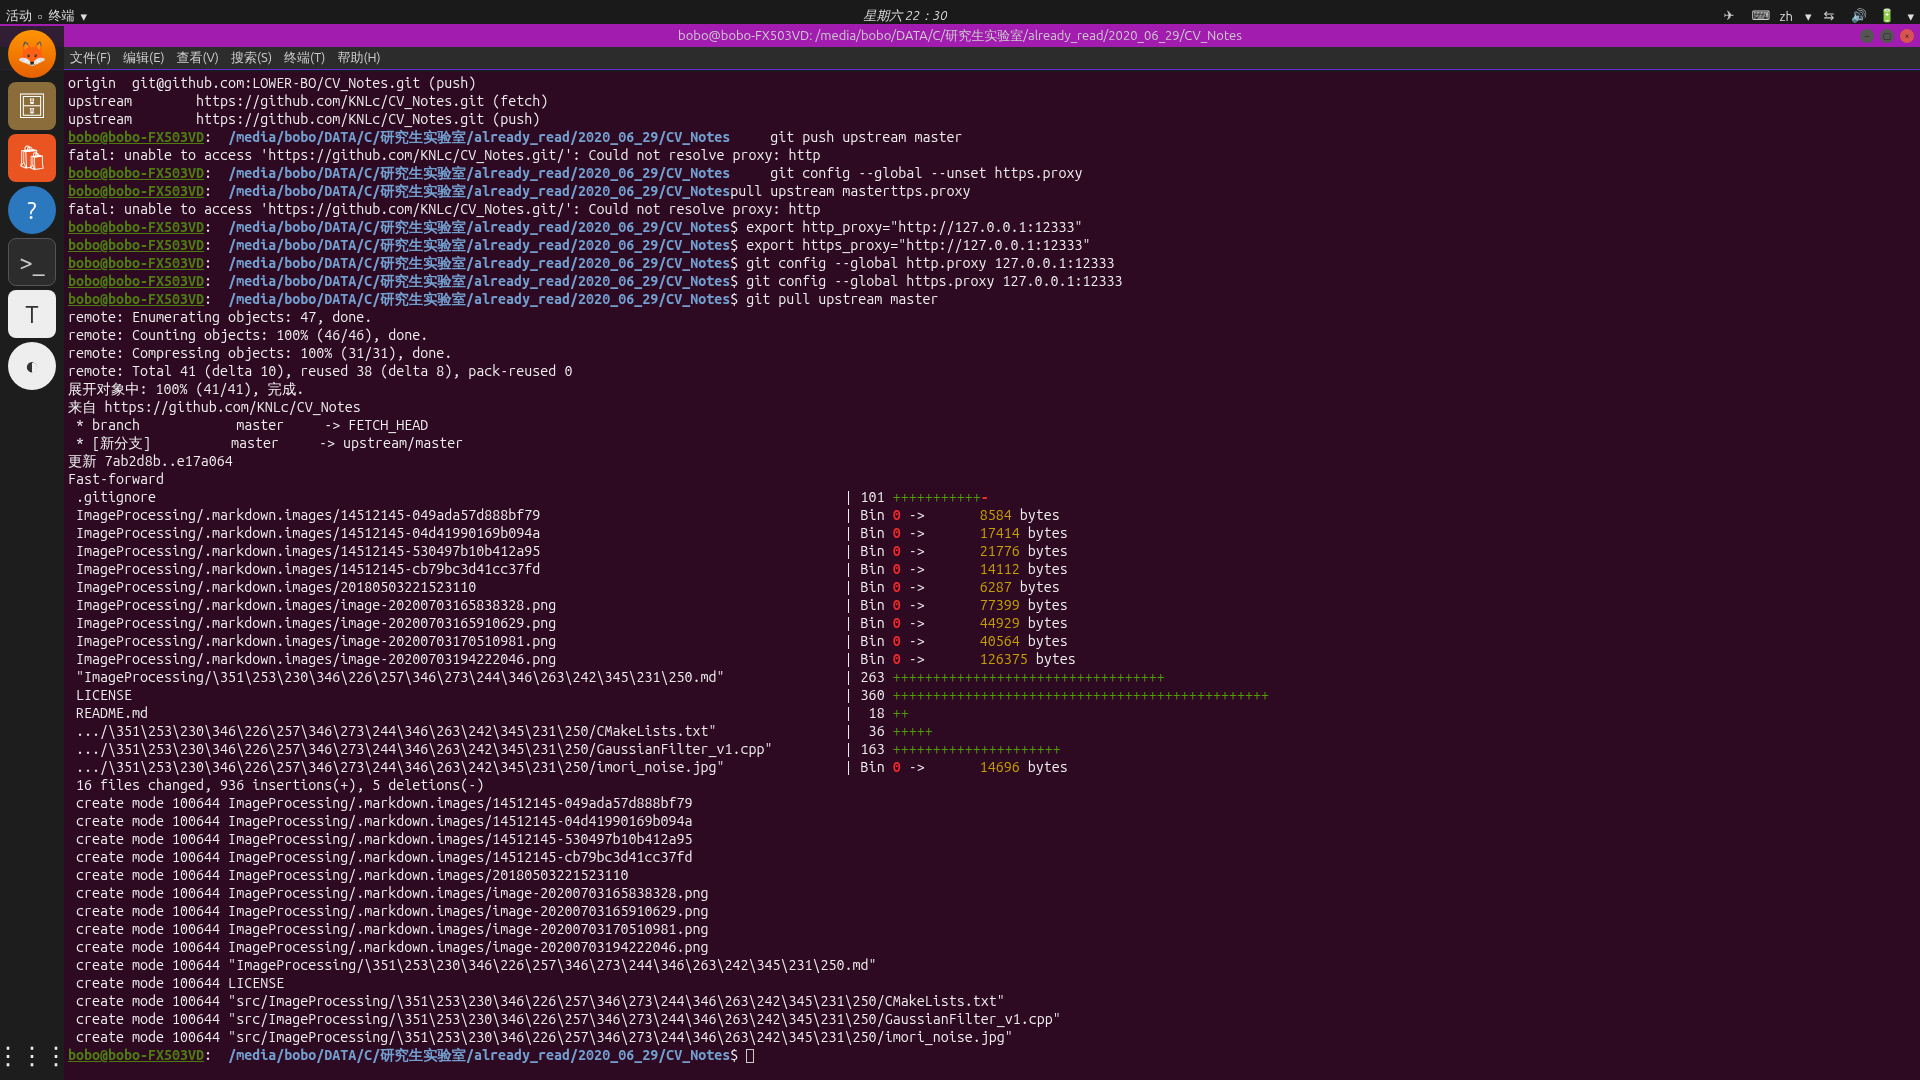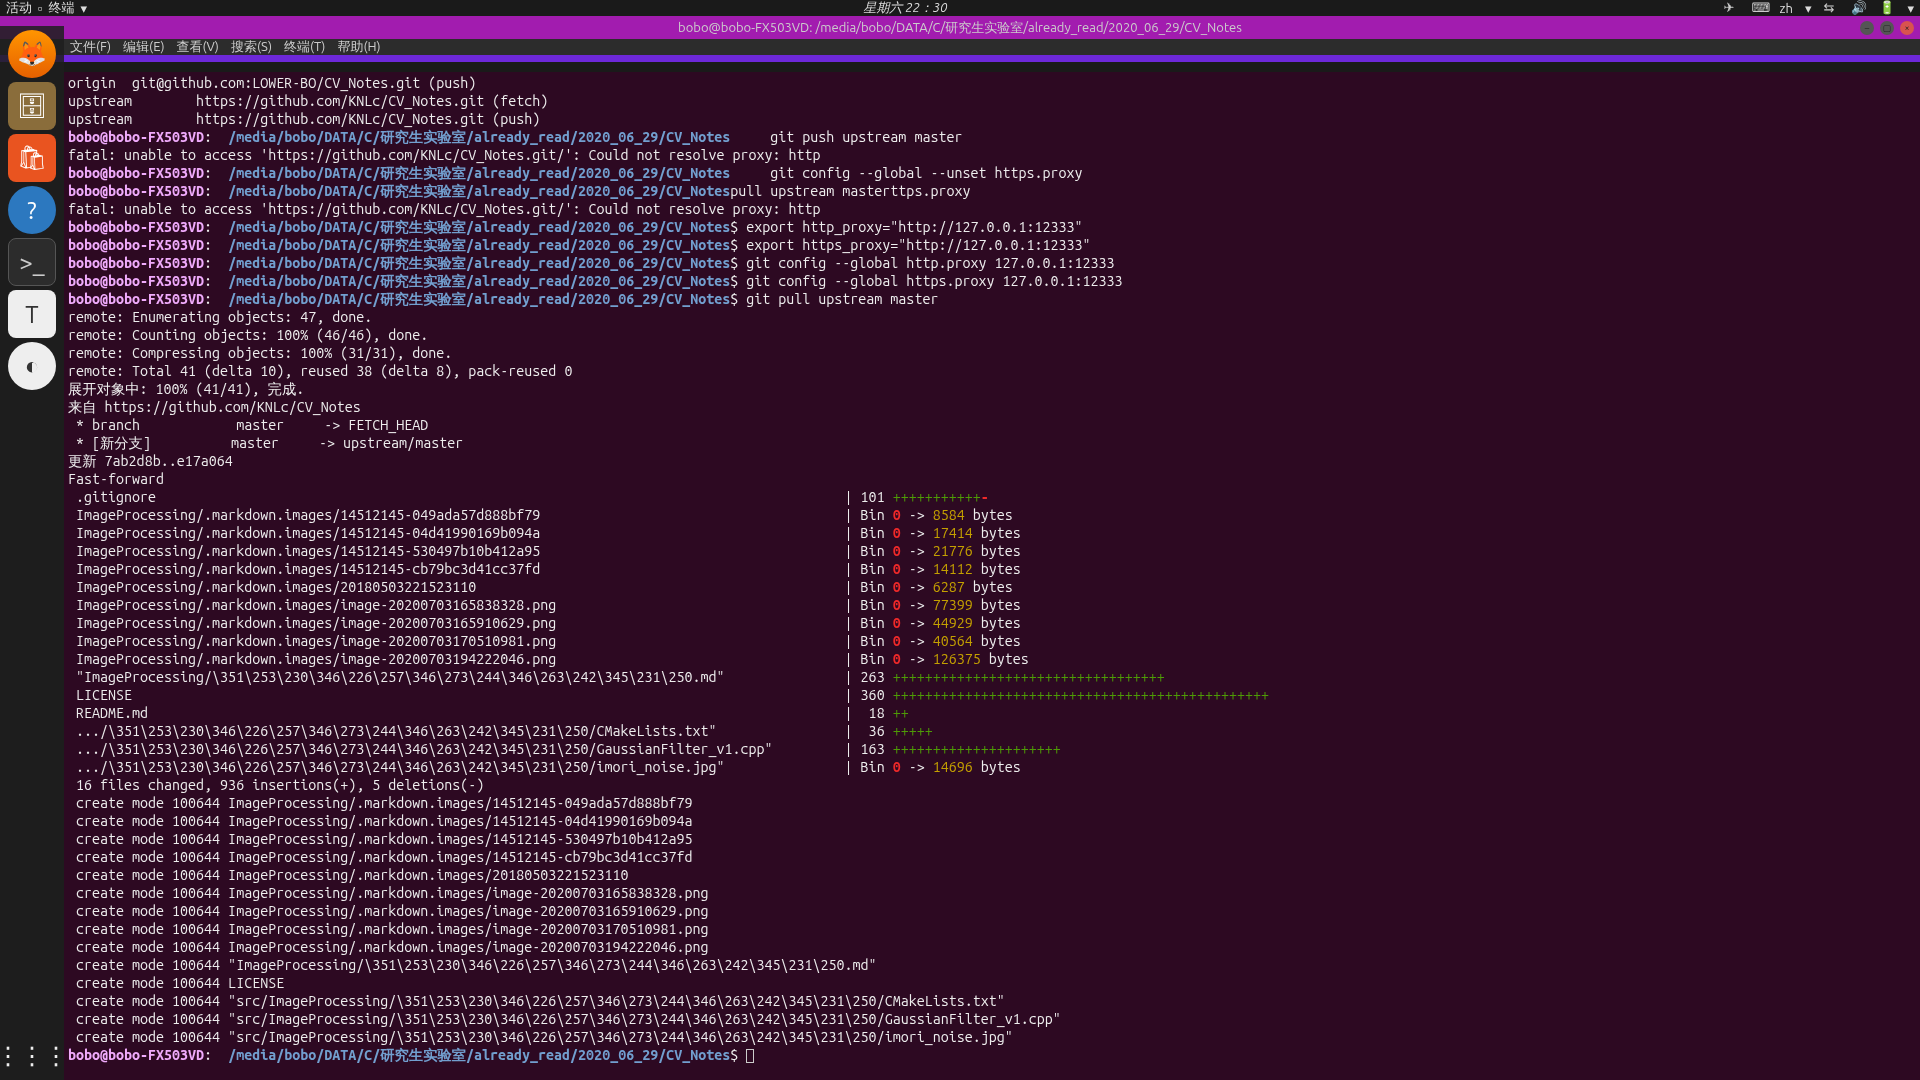--- a/index.html
+++ b/index.html
@@ -1,54 +1,54 @@
 <!DOCTYPE html>
 <html><head>
 <meta charset="utf-8">
 <style>
 * { margin: 0; padding: 0; box-sizing: border-box; }
 body { font-family: "Ubuntu", sans-serif; background: #1a1a1a; width: 1920px; height: 1080px; overflow: hidden; position: relative; }
 
 
-.topbar { height: 16px; background: #1a1a1a; display: flex; align-items: center; color: #ddd; font-size: 13px; justify-content: space-between; padding: 0 6px; }
+.topbar { height: 16px; background: #1a1a1a; display: flex; align-items: center; color: #ddd; font-size: 13px; justify-content: space-between; padding: 0 6px; margin-top: 8px; }
 .top-left { display: flex; gap: 6px; align-items: center; }
 .top-center { display: flex; gap: 8px; font-style: italic; }
 .top-right { display: flex; gap: 12px; align-items: center; }
 .systray-icon { width: 16px; height: 16px; display: inline-block; color: #ccc; }
 
 
 .titlebar { height: 23px; background: #a21caf; display: flex; align-items: center; justify-content: center; color: #ccc; font-size: 13px; position: relative; }
 .win-controls { position: absolute; right: 6px; display: flex; gap: 6px; }
 .win-btn { width: 14px; height: 14px; border-radius: 50%; background: #555; display: flex; align-items: center; justify-content: center; font-size: 9px; color: #222; }
 .win-close { background: #d9534f; }
 
 
-.menubar { height: 23px; background: #2c2c2c; display: flex; align-items: center; padding-left: 66px; gap: 4px; color: #ccc; font-size: 13px; border-bottom: 7px solid #6d28d9; }
+.menubar { height: 23px; background: #2c2c2c; display: flex; align-items: center; padding-left: 66px; gap: 4px; color: #ccc; font-size: 13px; border-bottom: 1px solid #6d28d9; }
 .menubar span { padding: 2px 4px; }
 
 
 .dock { position: absolute; left: 0; top: 26px; width: 64px; height: calc(100% - 26px); background: rgba(30,30,30,0.85); display: flex; flex-direction: column; align-items: center; padding-top: 4px; gap: 4px; }
 .dock-item { width: 48px; height: 48px; border-radius: 8px; display: flex; align-items: center; justify-content: center; font-size: 24px; }
 .dock-firefox { background: linear-gradient(#ff9500,#e66000); color: #fff; border-radius: 50%; }
 .dock-files { background: #8a6d3b; color: #fff; }
 .dock-shop { background: #e95420; color: #fff; }
 .dock-help { background: #2c78bf; color: #fff; border-radius: 50%; }
 .dock-term { background: #2c2c2c; color: #ccc; border:1px solid #555; }
 .dock-text { background: #eee; color: #333; }
 .dock-chrome { background: #eee; color: #333; border-radius: 50%; }
 .dock-apps { position: absolute; bottom: 10px; color: #eee; font-size: 24px; }
 
 
 .terminal { position: absolute; left: 64px; top: 72px; right: 0; bottom: 0; background: #2d0922; padding: 2px 4px; font-family: "Ubuntu Mono","DejaVu Sans Mono",monospace; font-size: 14.3px; line-height: 18px; color: #eee; overflow: hidden; white-space: pre; }
-.g { color: #f0abfc; font-weight: bold; }
+.g { color: #4d7c0f; font-weight: bold; text-decoration: underline; }
 .b { color: #729fcf; font-weight: bold; margin-left: 16px; }
 .w { color: #eee; }
 .r { color: #ef2929; font-weight: bold; }
 .plus { color: #4e9a06; }
-.num { color: #c4a000; }
+.num { color: #c4a000; margin-left: 47px; }
 .cursor { display: inline-block; width: 8px; height: 14px; border: 1px solid #ccc; vertical-align: middle; }
 </style>
 </head>
 <body>
 
 <div class="topbar">
   <div class="top-left">
     <span>活动</span>
     <span>▫</span>
     <span>终端</span>

